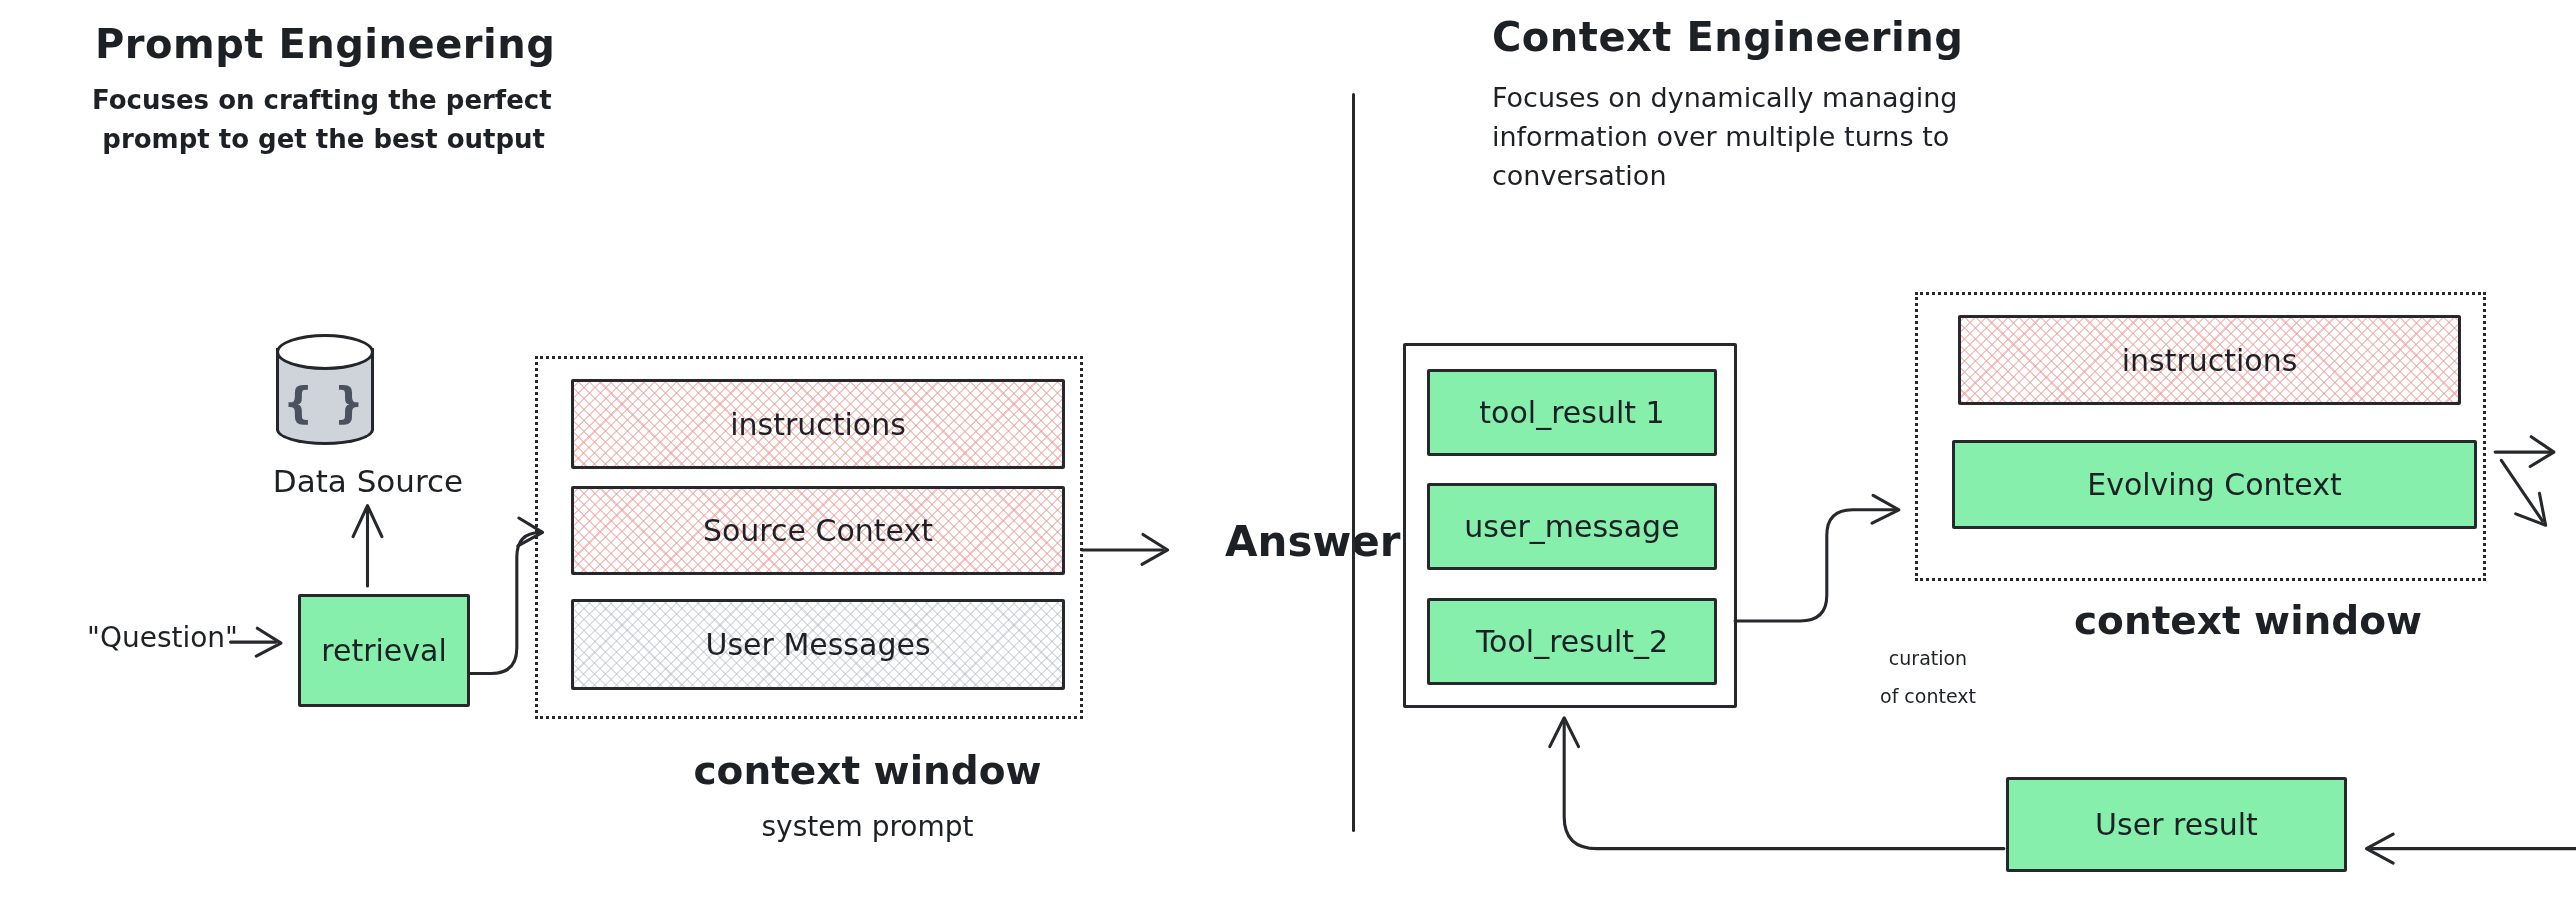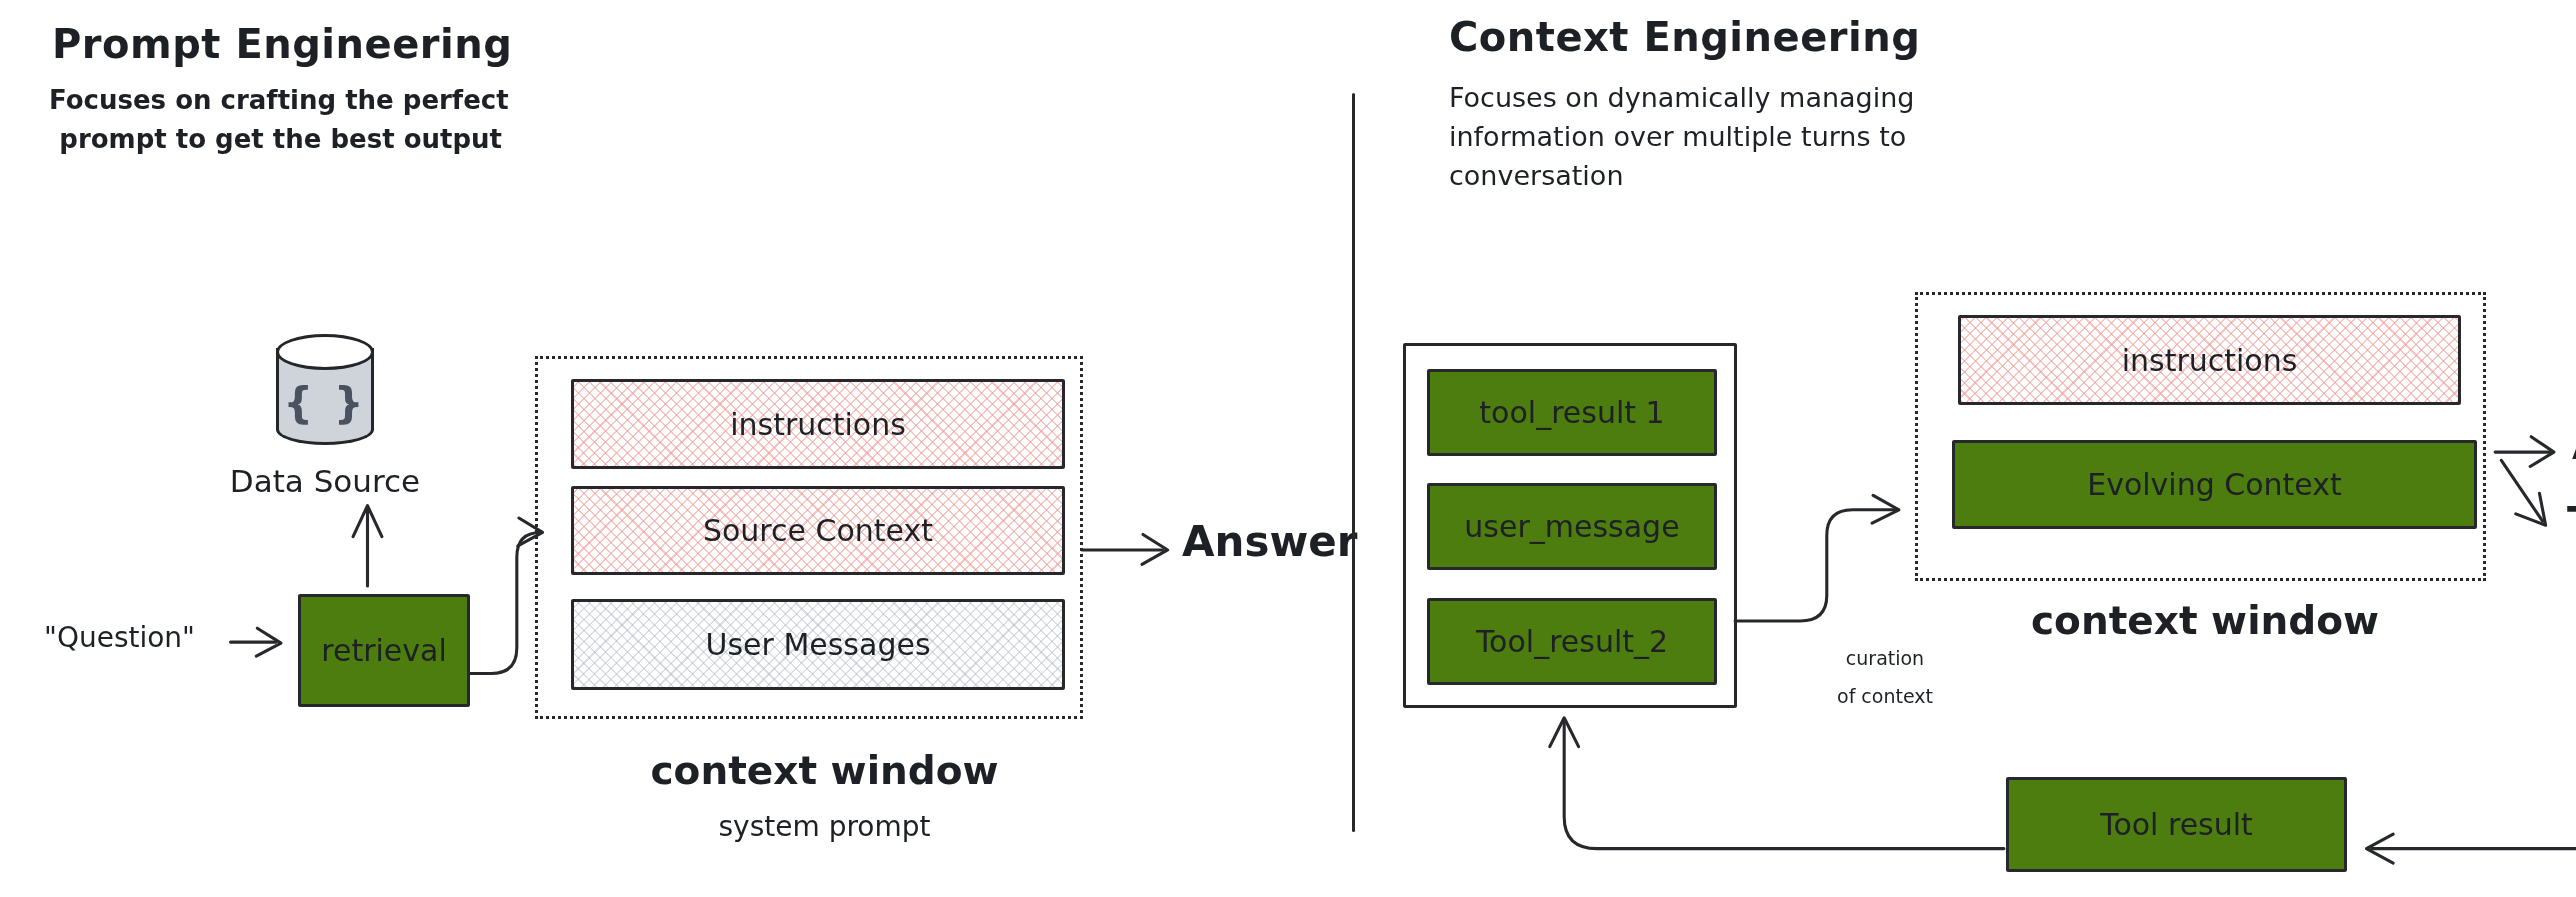--- a/index.html
+++ b/index.html
@@ -1,29 +1,29 @@
 <!DOCTYPE html>
 <html style="font-size:8.2px"><head>
 <meta charset="utf-8">
 <style>
   html,body{margin:0;padding:0;background:#ffffff;}
   body{
     width:2771px;height:897px;position:relative;overflow:hidden;
     font-family:"DejaVu Sans", sans-serif;color:#1d2025;
   }
-  .abs{position:absolute;}
+  .abs{position:absolute;margin-left:43px;}
   .title{font-size:40px;font-weight:600;letter-spacing:0.5px;white-space:nowrap;}
   .desc{font-size:26px;line-height:39px;white-space:nowrap;}
   .handnote{font-size:28px;white-space:nowrap;}
   .bigword{font-size:42px;font-weight:600;white-space:nowrap;}
   .caption{font-size:39px;font-weight:700;text-align:center;white-space:nowrap;}
   .subcaption{font-size:28px;text-align:center;white-space:nowrap;}
 
   .simplebox{
-    position:absolute;border:3.1px solid #26282c;background:#4d7c0f;border-radius:2.1px;
+    position:absolute;border:3.1px solid #26282c;background:#86efac;border-radius:2.1px;
     display:flex;align-items:center;justify-content:center;
   }
   .simplebox .lbl{font-size:30px;white-space:nowrap;}
 
   .dotted-window{position:absolute;border:3.1px dotted #26282c;}
 
   .hatch-pink{
     background-color:#ffffff;
     background-image:
       repeating-linear-gradient(45deg, rgba(240,150,144,0.55) 0 1.5px, transparent 1.5px 7.7px),
@@ -131,21 +131,21 @@
 <div class="simplebox" style="left:1952px;top:440px;width:519px;height:83px;">
   <span class="lbl">Evolving Context</span>
 </div>
 
 <div class="abs caption" style="left:1999px;top:598px;width:412px;">context window</div>
 
 <div class="abs bigword" style="left:2572px;top:421px;font-size:41px;">Answer</div>
 <div class="abs bigword" style="left:2567px;top:498px;font-size:41px;">Tool Call</div>
 
 <div class="simplebox" style="left:2006px;top:777px;width:335px;height:89px;">
-  <span class="lbl">Tool result</span>
+  <span class="lbl">User result</span>
 </div>
 
 <svg class="wires" viewBox="0 0 5378 1742">
 
   <g>
     <path d="M712,1138 V990"></path>
     <path d="M684,1042 L712,982 L740,1042"></path>
   </g>
 
   <g>

